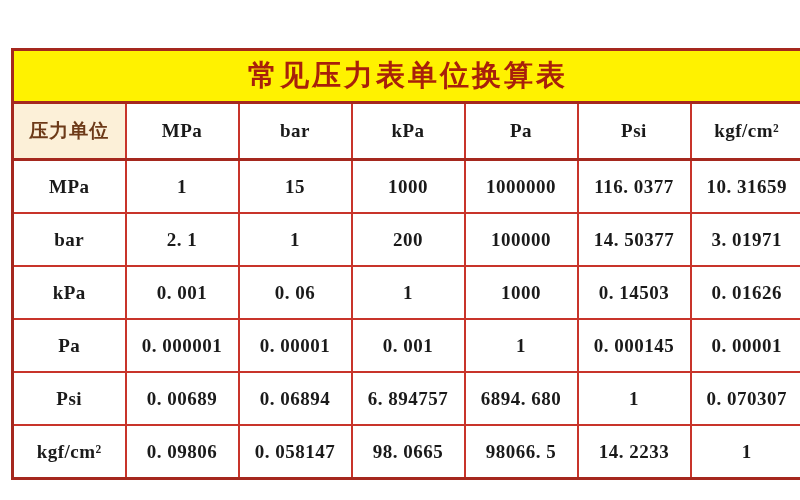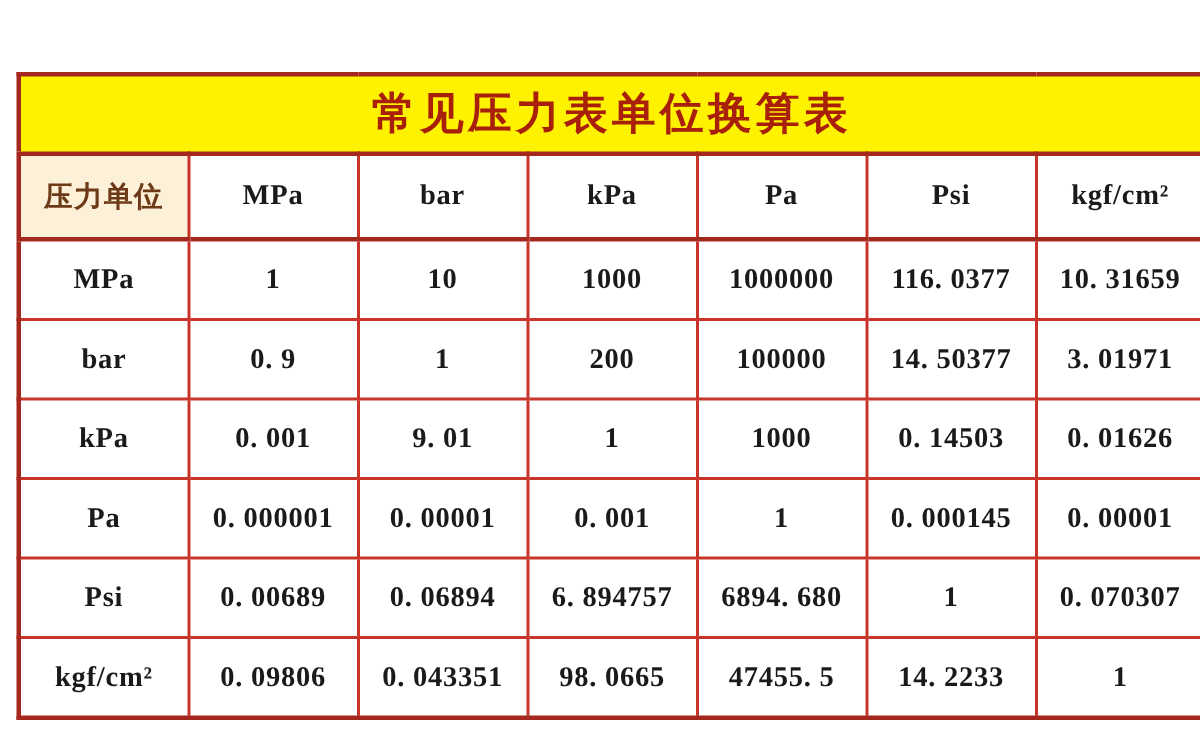--- a/index.html
+++ b/index.html
@@ -86,41 +86,41 @@
         <th>bar</th>
         <th>kPa</th>
         <th>Pa</th>
         <th>Psi</th>
         <th>kgf/cm²</th>
       </tr>
 
       <tr class="data-row">
         <th class="rowlabel">MPa</th>
         <td class="hl">1</td>
-        <td>10</td>
+        <td>15</td>
         <td>1000</td>
         <td>1000000</td>
         <td>116. 0377</td>
         <td>10. 31659</td>
       </tr>
 
       <tr class="data-row">
         <th class="rowlabel">bar</th>
-        <td>0. 9</td>
+        <td>2. 1</td>
         <td class="hl">1</td>
         <td>200</td>
         <td>100000</td>
         <td>14. 50377</td>
         <td>3. 01971</td>
       </tr>
 
       <tr class="data-row">
         <th class="rowlabel">kPa</th>
         <td>0. 001</td>
-        <td>9. 01</td>
+        <td>0. 06</td>
         <td class="hl">1</td>
         <td>1000</td>
         <td>0. 14503</td>
         <td>0. 01626</td>
       </tr>
 
       <tr class="data-row">
         <th class="rowlabel">Pa</th>
         <td>0. 000001</td>
         <td>0. 00001</td>
@@ -136,21 +136,21 @@
         <td>0. 06894</td>
         <td>6. 894757</td>
         <td>6894. 680</td>
         <td class="hl">1</td>
         <td>0. 070307</td>
       </tr>
 
       <tr class="data-row">
         <th class="rowlabel">kgf/cm²</th>
         <td>0. 09806</td>
-        <td>0. 043351</td>
+        <td>0. 058147</td>
         <td>98. 0665</td>
-        <td>47455. 5</td>
+        <td>98066. 5</td>
         <td>14. 2233</td>
         <td class="hl">1</td>
       </tr>
     </tbody>
   </table>
 </div>
 
 </body></html>

